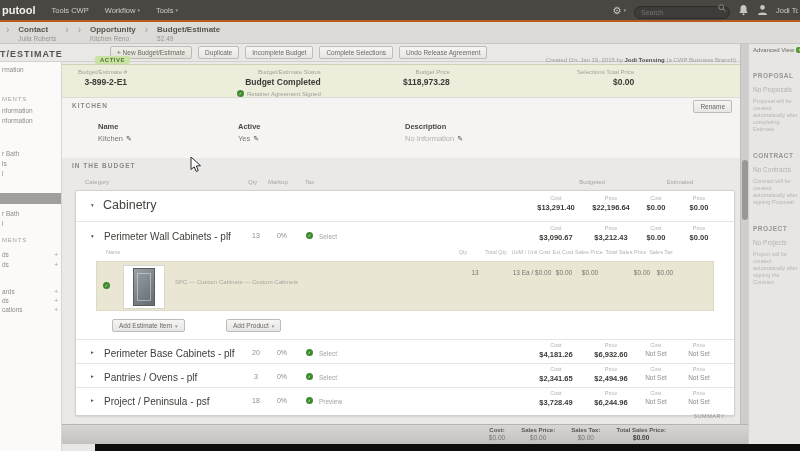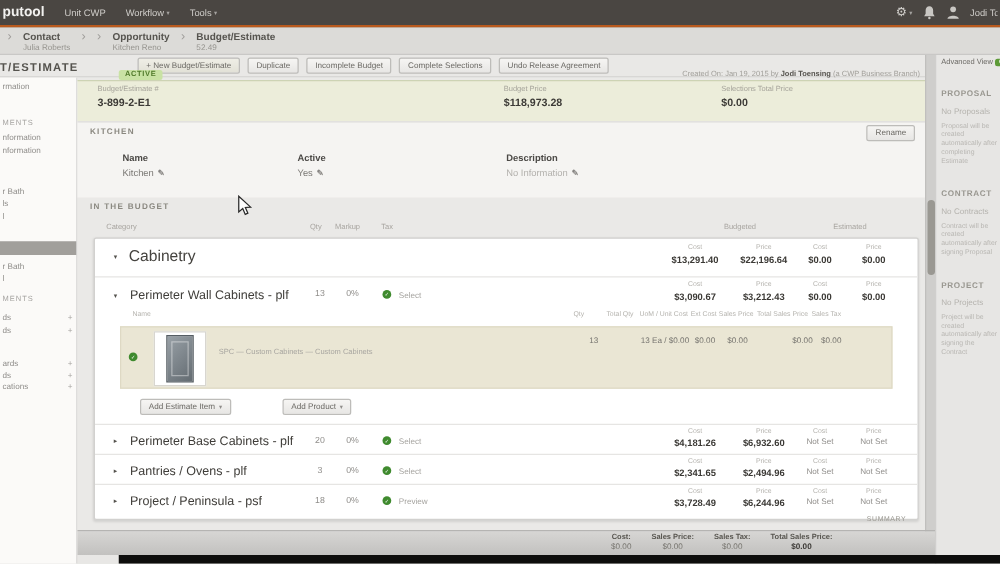--- a/index.html
+++ b/index.html
@@ -49,21 +49,21 @@
   .main { position:absolute; left:62px; top:62px; width:678px; height:362px; background:#eae9e7; }
 
   .active-badge { position:absolute; left:95px; top:56px; background:#c9e2a4; color:#50792a;
                   font-size:6px; font-weight:bold; letter-spacing:0.5px; padding:1px 5px; border-radius:2px; z-index:6; }
   .created { position:absolute; left:460px; top:57px; width:276px; text-align:right; font-size:6px;
              color:#a09e99; z-index:6; white-space:nowrap; }
   .created b { color:#55534e; }
 
   .est-panel { position:absolute; left:0; top:2px; width:678px; height:33px; background:#ecedDD;
                background:#ecedda; border-top:1px solid #cdd3b4; }
-  .ef { position:absolute; top:4px; }
+  .ef { position:absolute; top:4px;text-align:right; }
   .ef .lbl { font-size:6px; color:#a6a49b; display:block; }
   .ef .val { font-size:8.5px; font-weight:bold; color:#3c3a36; display:block; margin-top:2px; }
   .ef .note { display:flex; align-items:center; gap:3px; margin-top:3px; font-size:6px; color:#a09e99; }
   .gdot { width:7px; height:7px; border-radius:50%; background:#3f8a2e; color:#fff; font-size:4px;
           display:flex; align-items:center; justify-content:center; flex:0 0 auto; }
 
   .kitchen { position:absolute; left:0; top:35px; width:678px; height:61px; background:#f5f4f2;
              border-top:1px solid #dddcda; }
   .k-title { position:absolute; left:10px; top:4px; font-size:6.5px; font-weight:bold; letter-spacing:1px; color:#8a8880; }
   .k-rename { position:absolute; right:8px; top:2px; }
@@ -138,35 +138,42 @@
 
   .bottom-black { position:absolute; left:95px; top:444px; width:705px; height:7px; background:#0d0d0c; z-index:9; }
   .cursor { position:absolute; left:190px; top:156px; z-index:10; pointer-events:none; }
 </style>
 </head>
 <body>
 
 <div class="topbar">
   <span class="logo">putool</span>
   <span class="menu-item">
-      <span>Unit CWP</span>
+      <span>Tools CWP</span>
     </span>
   <span class="menu-item">
       <span>Workflow</span>
       <span class="menu-caret">▾</span>
     </span>
   <span class="menu-item">
       <span>Tools</span>
       <span class="menu-caret">▾</span>
     </span>
   <span class="tb-right">
     <span class="gear">
         <span>⚙</span>
         <span class="menu-caret">▾</span>
       </span>
+    <span class="search-wrap">
+      <input class="search-box" placeholder="Search" style="">
+      <svg width="8" height="8" viewBox="0 0 8 8">
+          <circle cx="3.2" cy="3.2" r="2.4" fill="none" stroke="#8a8884" stroke-width="1"></circle>
+          <line x1="5" y1="5" x2="7.4" y2="7.4" stroke="#8a8884" stroke-width="1"></line>
+        </svg>
+    </span>
     <svg width="11" height="12" viewBox="0 0 11 12">
         <path d="M5.5 1 C3.6 1 2.5 2.4 2.5 4.2 V7 L1.3 9 H9.7 L8.5 7 V4.2 C8.5 2.4 7.4 1 5.5 1 Z" fill="#c9c7c3"></path>
         <circle cx="5.5" cy="10.3" r="1" fill="#c9c7c3"></circle>
       </svg>
     <svg width="11" height="12" viewBox="0 0 11 12">
         <circle cx="5.5" cy="3.4" r="2.3" fill="#c9c7c3"></circle>
         <path d="M1 11 C1 7.8 10 7.8 10 11 Z" fill="#c9c7c3"></path>
       </svg>
     <span class="user-name">Jodi Toensing</span>
   </span>
@@ -239,20 +246,30 @@
 <span class="active-badge">ACTIVE</span>
 <span class="created"><span>Created On: Jan 19, 2015 by </span><b>Jodi Toensing</b><span> (a CWP Business Branch)</span></span>
 
 <div class="main">
 
   <div class="est-panel">
     <span class="ef" style="left:16px">
       <span class="lbl">Budget/Estimate #</span>
       <span class="val">3-899-2-E1</span>
     </span>
+    <span class="ef" style="left:175px">
+      <span class="lbl">Budget/Estimate Status</span>
+      <span class="val">Budget Completed</span>
+      <span class="note">
+          <span class="gdot">
+            <span>✓</span>
+          </span>
+          <span>Retainer Agreement Signed</span>
+        </span>
+    </span>
     <span class="ef" style="left:341px">
       <span class="lbl">Budget Price</span>
       <span class="val">$118,973.28</span>
     </span>
     <span class="ef" style="left:515px">
       <span class="lbl">Selections Total Price</span>
       <span class="val">$0.00</span>
     </span>
   </div>
 

